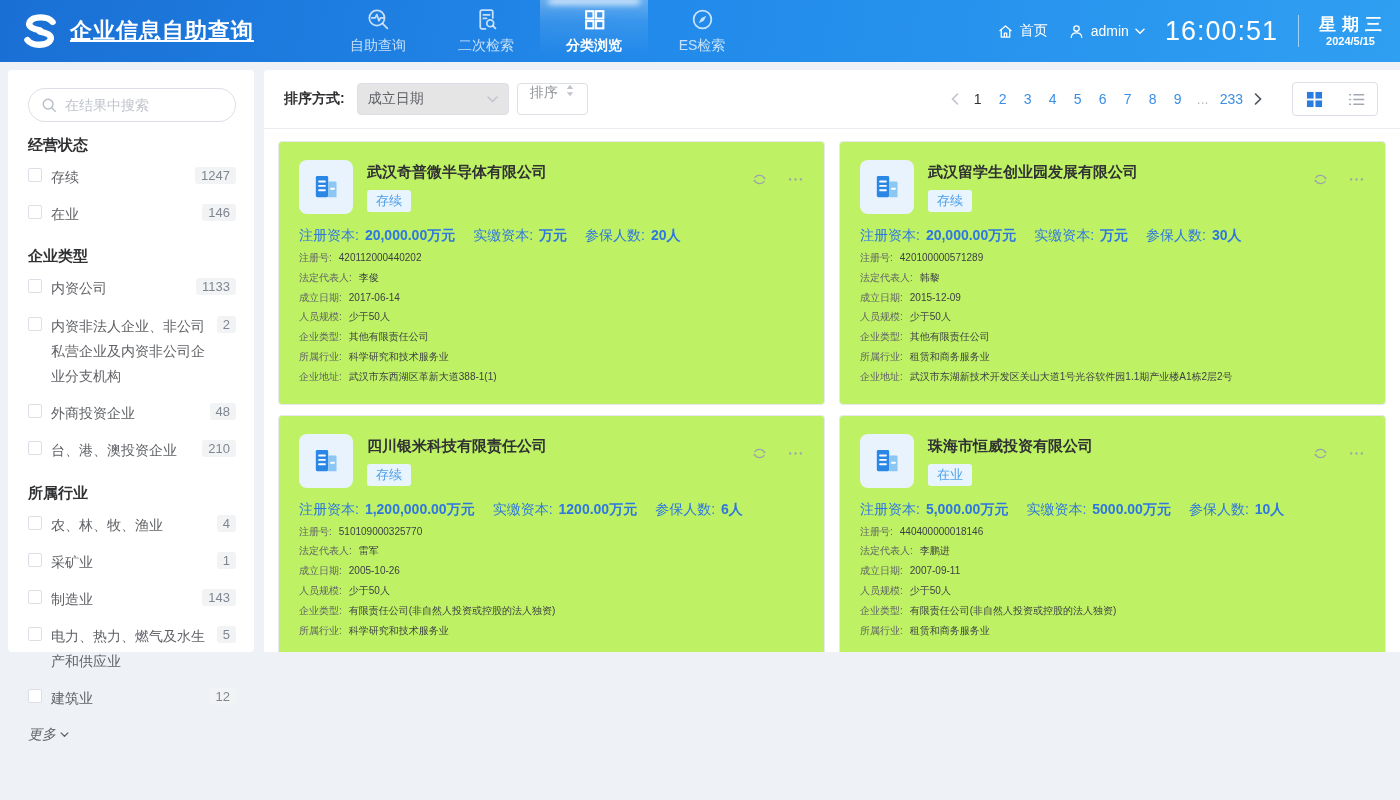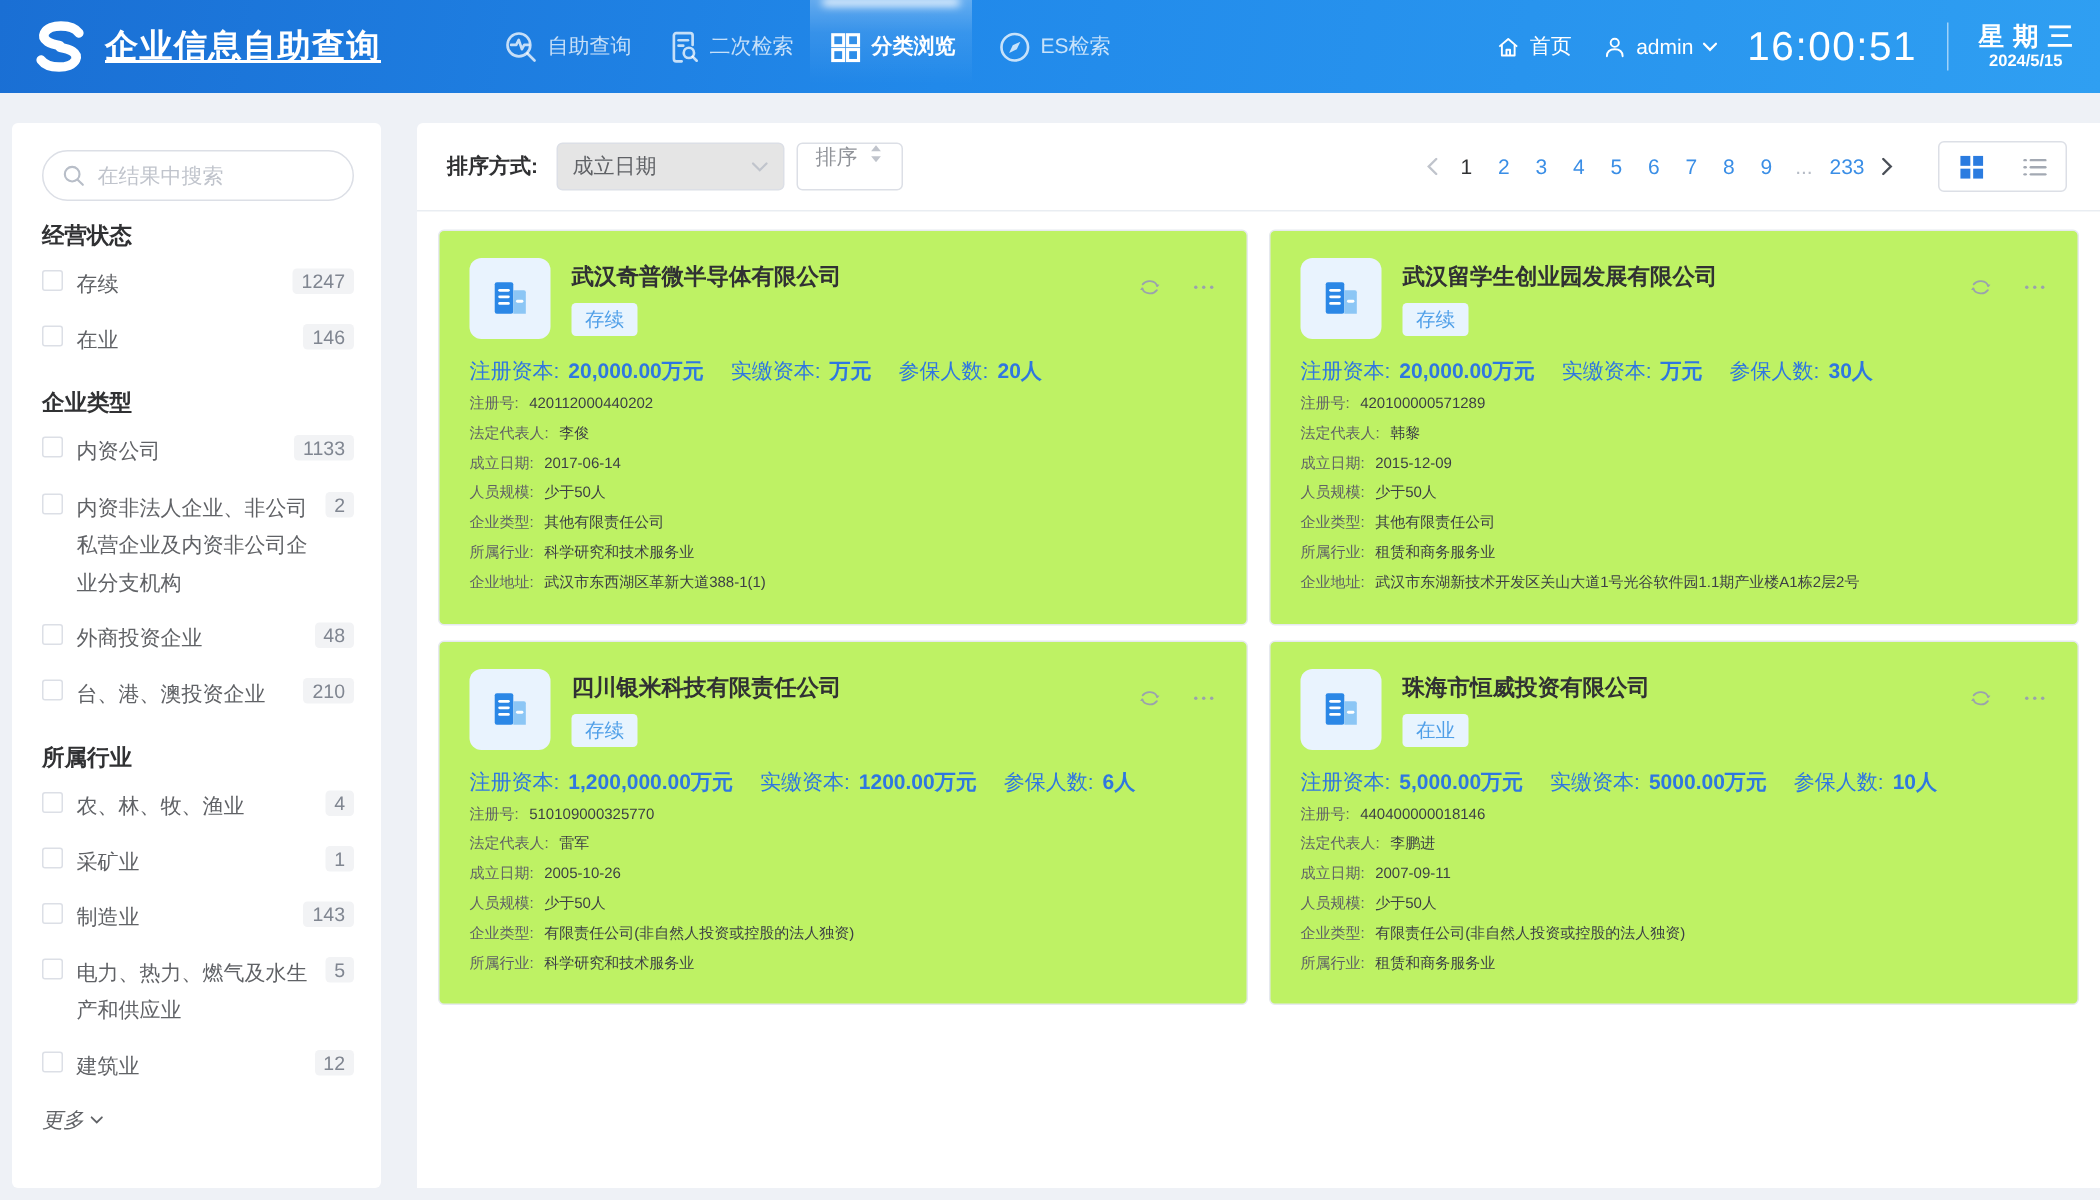--- a/index.html
+++ b/index.html
@@ -11,42 +11,42 @@
   
   .topbar {
     height:62px; display:flex; align-items:stretch;
     background:linear-gradient(100deg,#1a6fd4 0%,#2189ea 45%,#2f9ff2 100%);
     position:relative; padding:0 18px 0 20px;
   }
   .brand { display:flex; align-items:center; gap:10px; min-width:290px; }
   .app-title { color:#fff; font-size:22px; font-weight:bold; letter-spacing:1px;text-decoration:underline; }
   .topnav { display:flex; margin-left:14px; }
   .nav-item {
-    width:108px; display:flex; flex-direction:row; align-items:center;
+    width:108px; display:flex; flex-direction:column; align-items:center;
     justify-content:center; gap:5px; color:rgba(255,255,255,.75);
     font-size:14px; cursor:pointer; position:relative;
   }
   .nav-item svg { width:25px; height:25px; }
   .nav-item.active {
     color:#fff; font-weight:bold;
     background:linear-gradient(180deg,rgba(255,255,255,.30),rgba(255,255,255,.10) 35%,rgba(255,255,255,0) 90%);
   }
   .nav-item.active::before {
     content:""; position:absolute; top:-1px; left:8px; right:8px; height:5px;
     background:rgba(255,255,255,.95); filter:blur(3px); border-radius:3px;
   }
   .userbar { margin-left:auto; display:flex; align-items:center; gap:20px; color:#fff; }
   .ub-item { display:flex; align-items:center; gap:6px; font-size:14px; cursor:pointer; }
   .clock { font-size:27px; font-weight:500; letter-spacing:1px; }
   .vsep { width:1px; height:32px; background:rgba(255,255,255,.55); }
   .datebox { text-align:center; line-height:1.25; }
   .weekday { font-weight:bold; font-size:17px; letter-spacing:6px; margin-right:-6px; }
   .date { font-size:11px; font-weight:bold; }
   
-  .wrap { display:flex; gap:24px; padding:20px 0 0 8px; height:730px; }
+  .wrap { display:flex; gap:10px; padding:8px 0 0 8px; height:590px; }
   .sidebar {
     width:246px; flex-shrink:0; background:#fff; border-radius:4px;
     padding:18px 18px 18px 20px;
   }
   .main { flex:1; background:#fff; border-radius:4px 0 0 0; overflow:hidden; }
   
   .search-box {
     border:1px solid #dcdfe6; border-radius:18px; height:34px;
     display:flex; align-items:center; gap:8px; padding:0 12px; margin-bottom:12px;
   }

